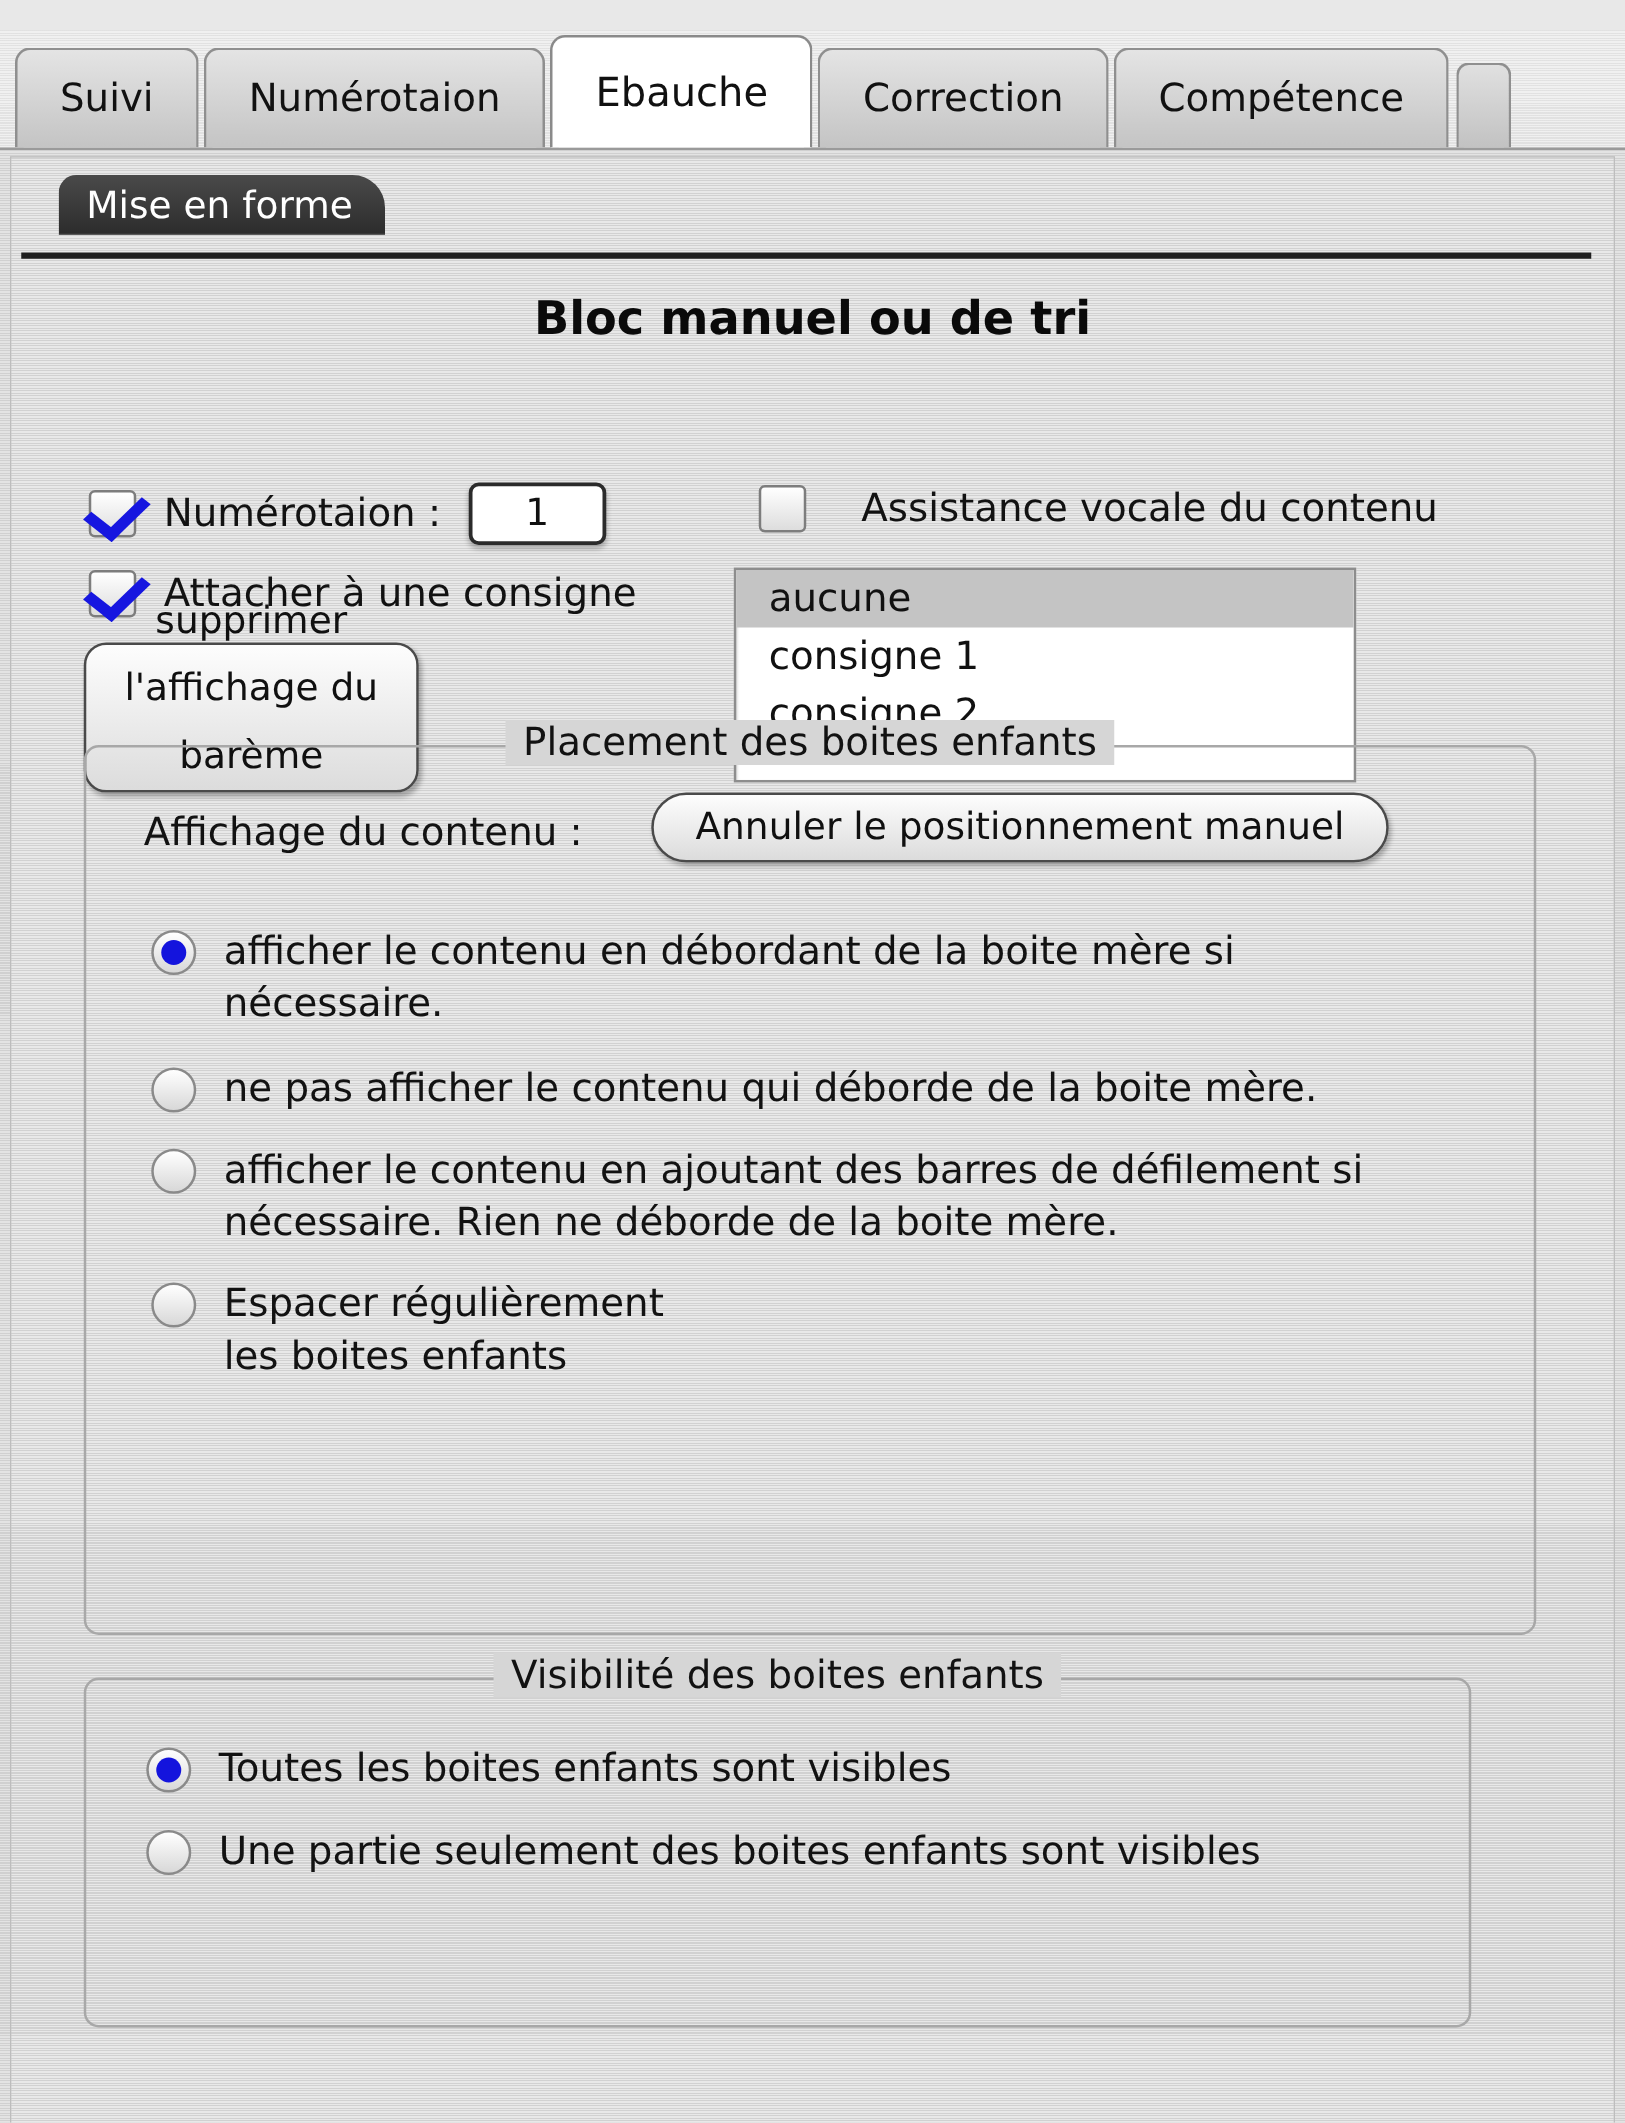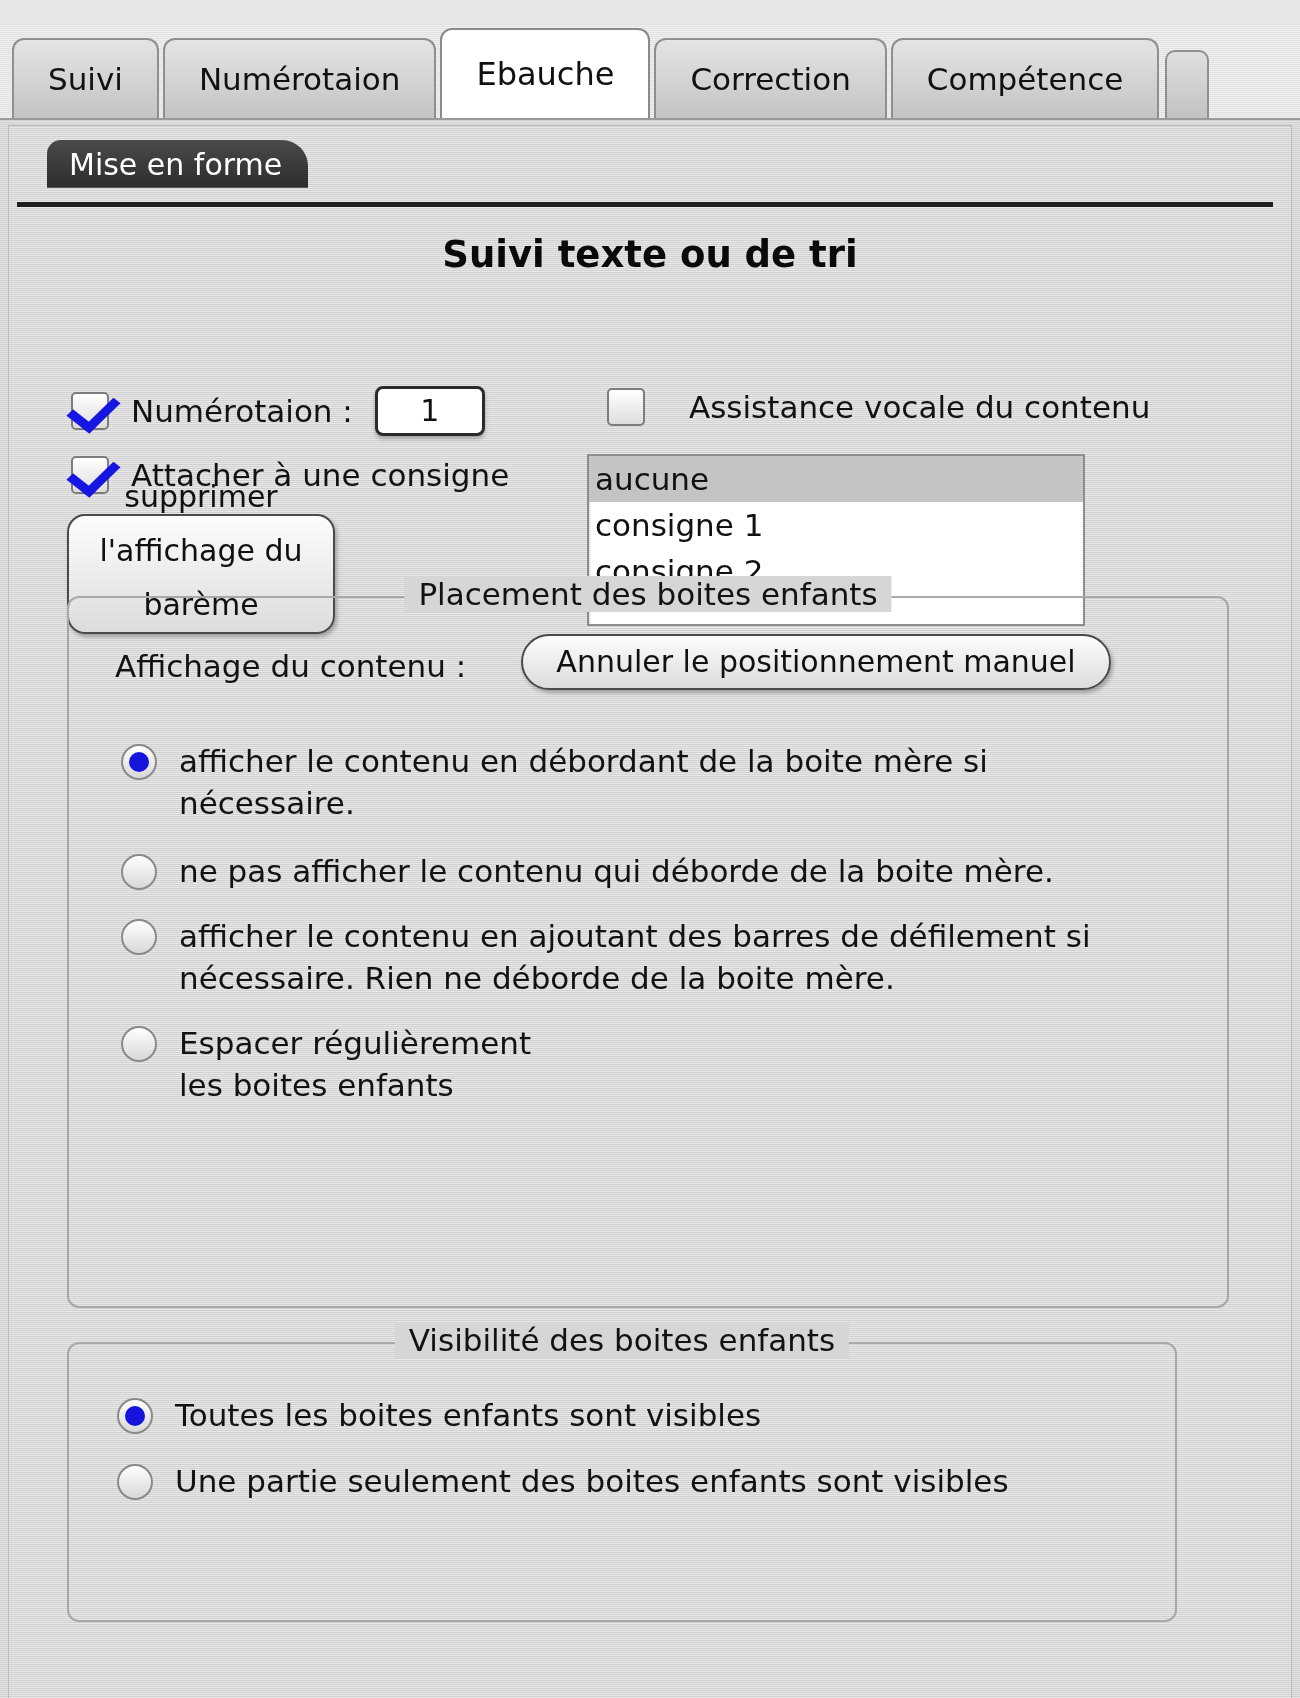--- a/index.html
+++ b/index.html
@@ -217,21 +217,21 @@
   .listbox {
     box-sizing: border-box;
     background: #ffffff;
     border: 2px solid #8d8d8d;
     box-shadow: inset 1px 1px 2px rgba(0,0,0,0.15);
     overflow: hidden;
   }
   .listbox .opt {
     font-size: 31px;
     color: #111;
-    padding: 3px 6px;
+    padding: 3px 26px;
     line-height: 40px;
     white-space: nowrap;
   }
   .listbox .opt.sel {
     background: #c4c4c4;
   }
 
   
   .group {
     position: absolute;
@@ -289,21 +289,21 @@
   </div>
 
   <div class="panel">
 
     <div class="subtabrow">
       <div class="subtab">
         <span>Mise en forme</span>
       </div>
     </div>
 
-    <div class="page-title">Suivi texte ou de tri</div>
+    <div class="page-title">Bloc manuel ou de tri</div>
 
     <div class="row" style="position:absolute; left:62px; top:260px;">
       <div class="cbx checked"></div>
       <span class="lbl" style="margin-left:22px;">Numérotaion :</span>
       <div class="numfield" style="margin-left:22px;">1</div>
     </div>
 
     <div class="row" style="position:absolute; left:598px; top:262px;gap:16px;">
       <div class="cbx"></div>
       <span class="lbl" style="margin-left:28px;">Assistance vocale du contenu</span>

